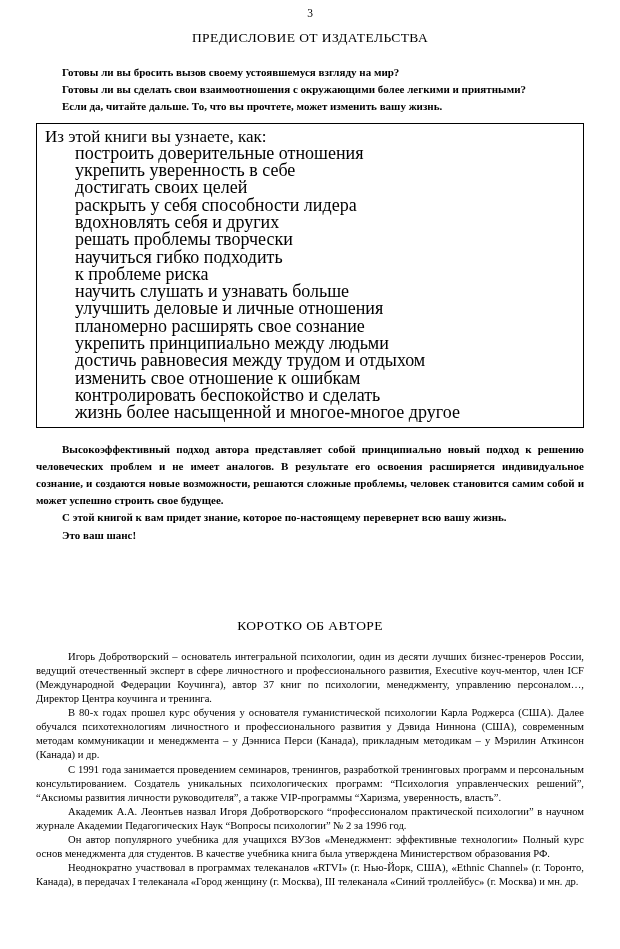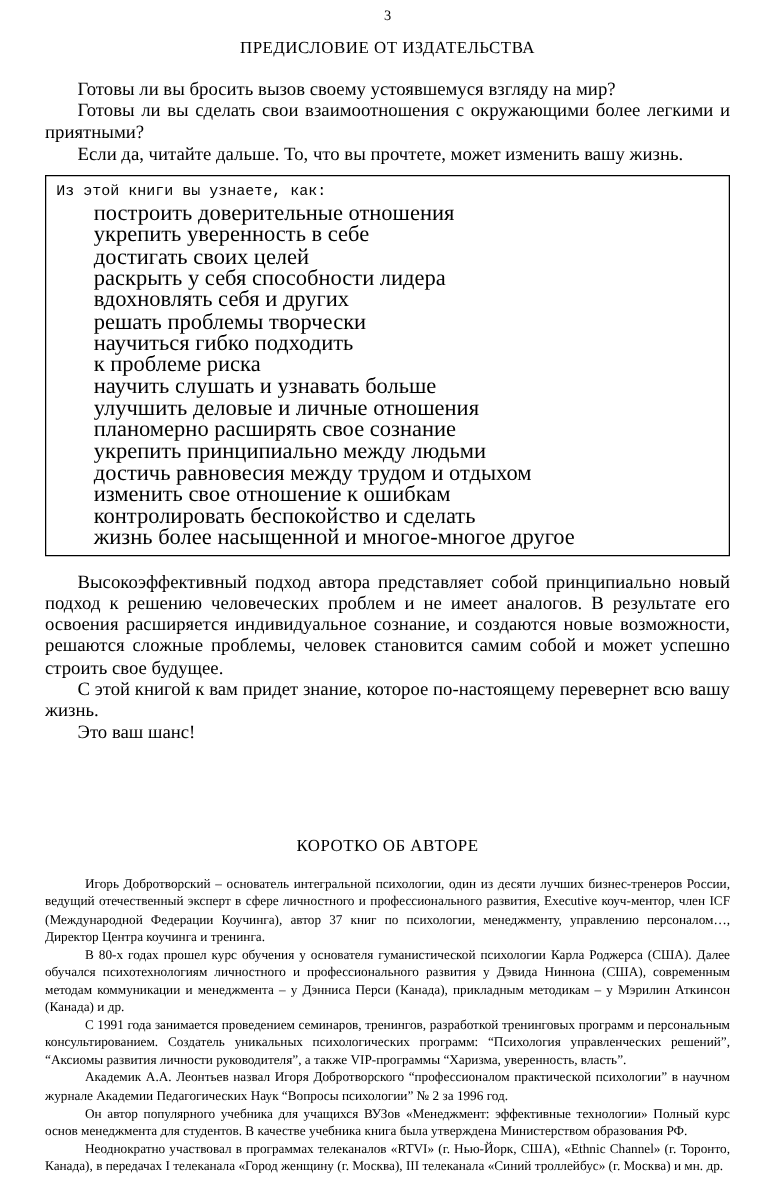--- a/index.html
+++ b/index.html
@@ -27,41 +27,41 @@
     margin-bottom: 10px;
   }
   h1.doc-title {
     font-size: 13.5px;
     font-weight: normal;
     text-align: center;
     letter-spacing: 0.4px;
     margin: 8px 0 18px 0;
   }
   p.para {
-    font-size: 15px;
+    font-size: 11px;
     line-height: 17.2px;
     margin: 0;
     text-align: justify;
+    font-weight: bold;
   }
   p.indent {
     text-indent: 26px;
   }
   .lead-block p {
     margin-bottom: 0;
   }
   .box {
     border: 1px solid #000000;
     margin: 7px 0 0 0;
     padding: 4px 6px 5px 6px;
   }
   .box-lead {
-    font-size: 12px;
+    font-size: 17px;
     line-height: 17.2px;
     margin: 0 0 0 2px;
-    font-family: Liberation Mono, monospace;
   }
   .box ul {
     list-style: none;
     margin: 0;
     padding: 0;
   }
   .box ul li {
     font-size: 18px;
     line-height: 17.3px;
     padding-left: 32px;

